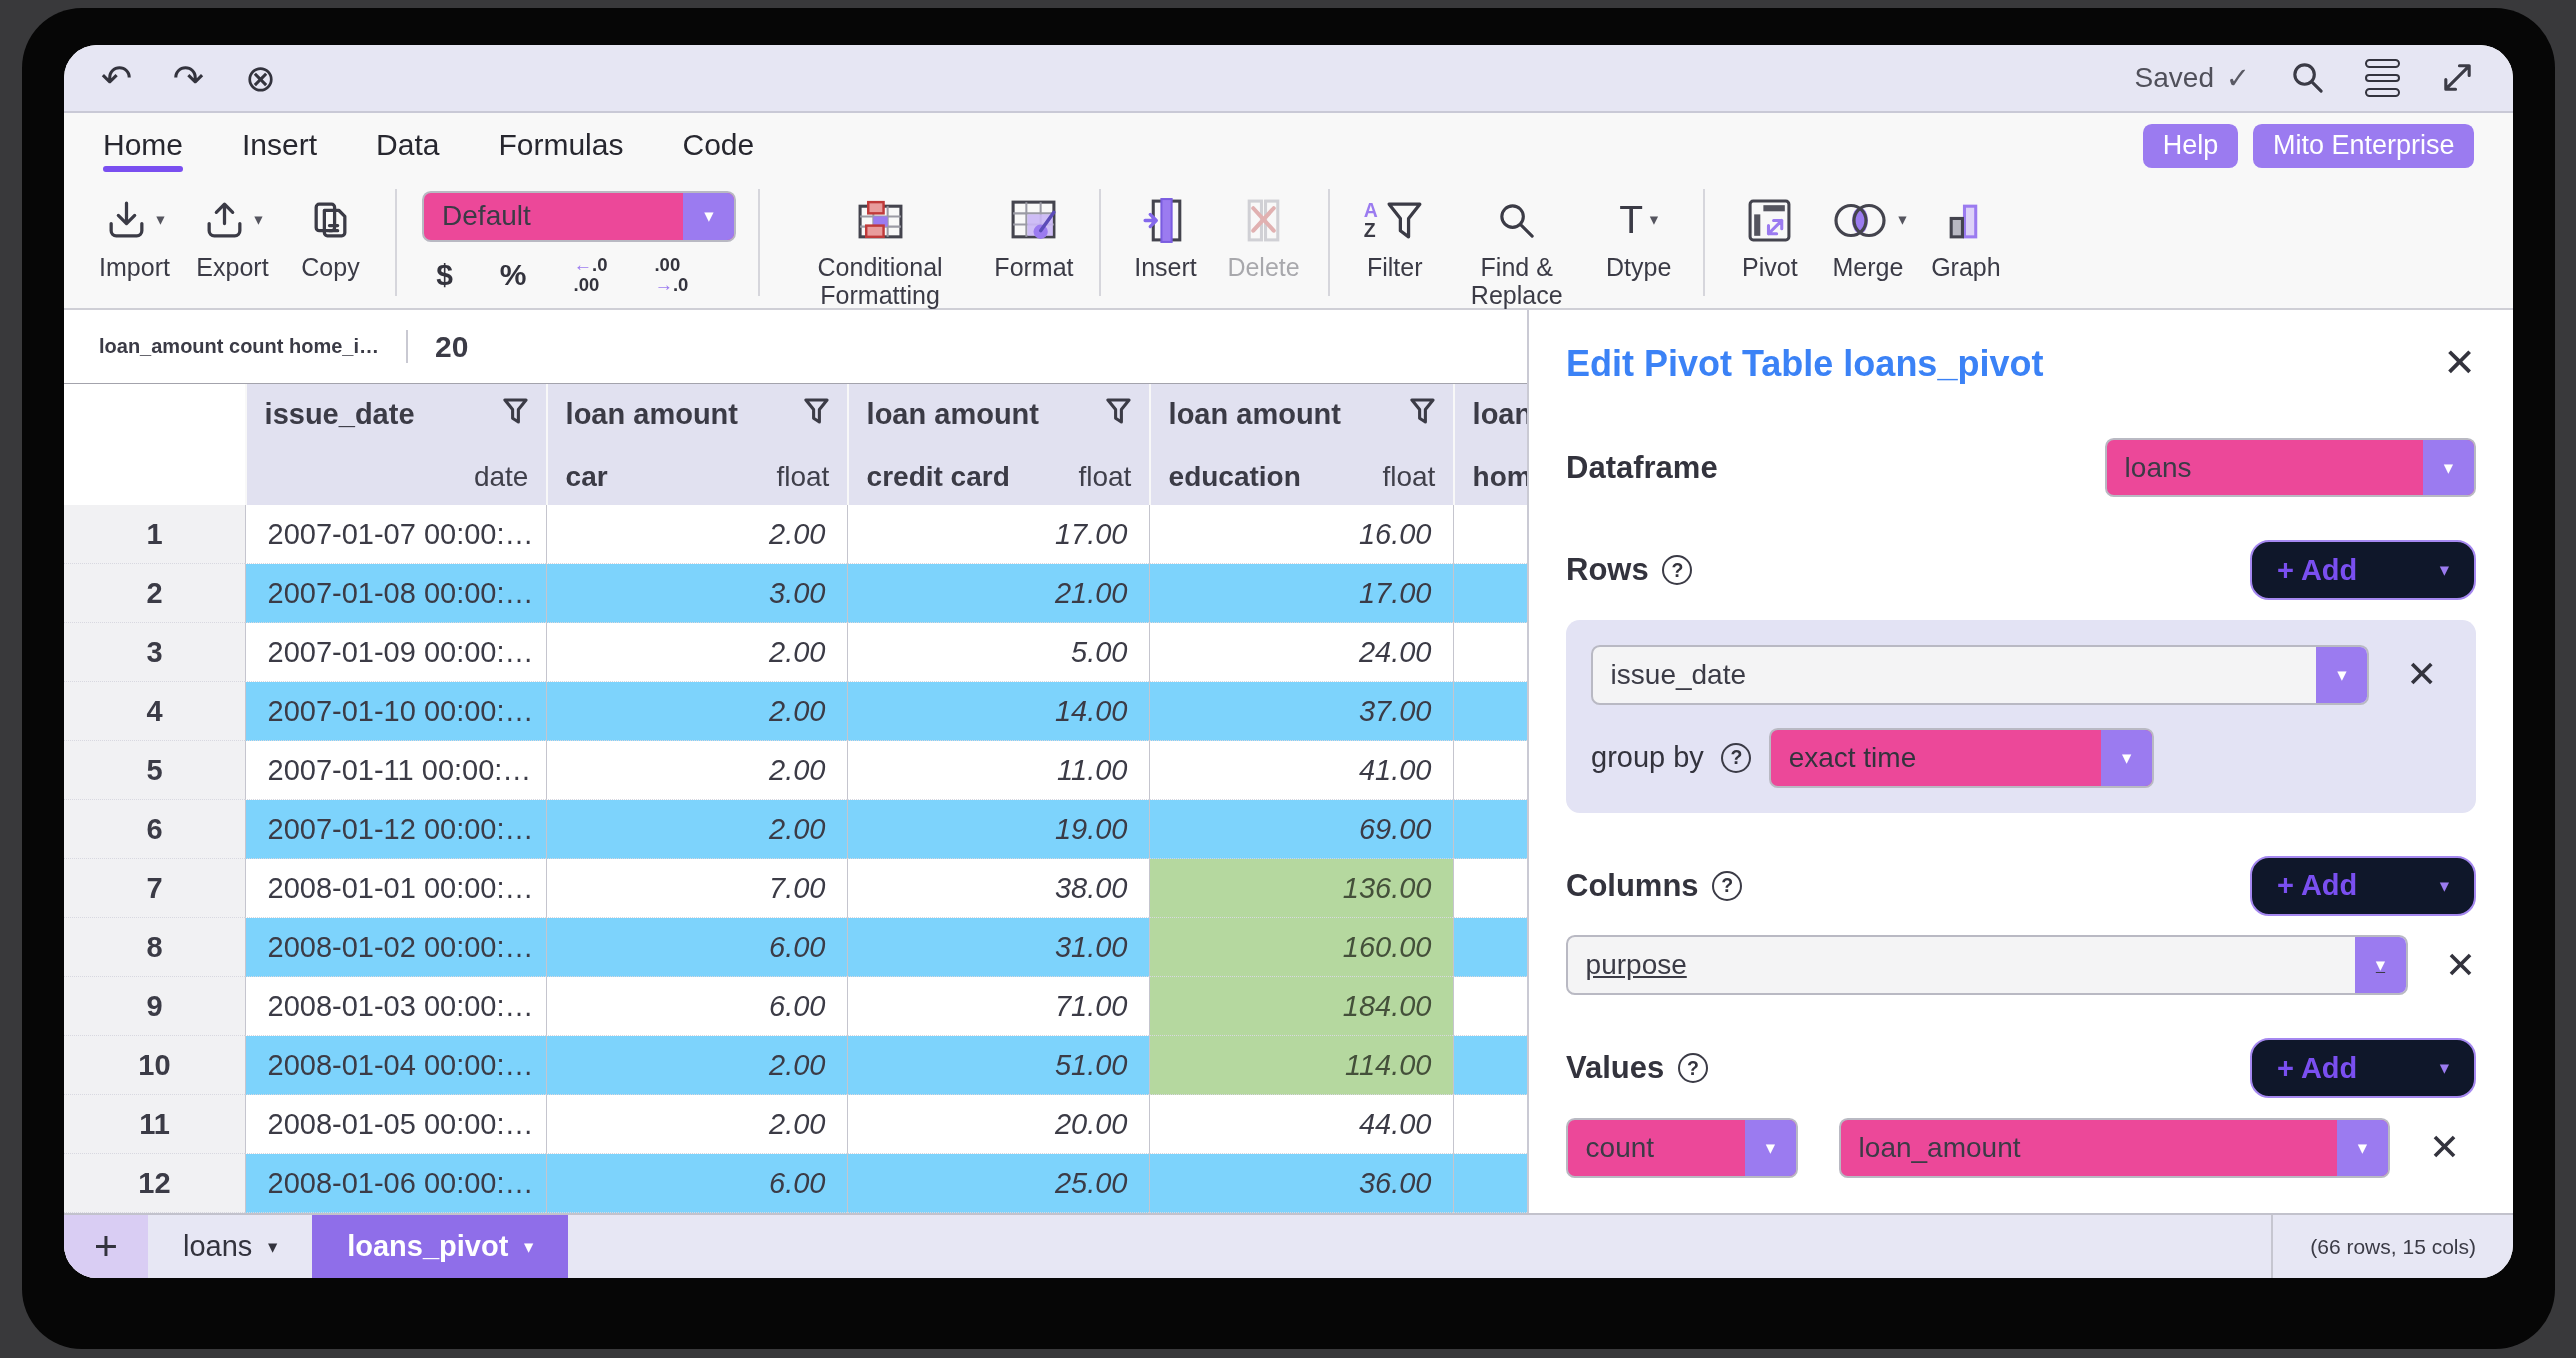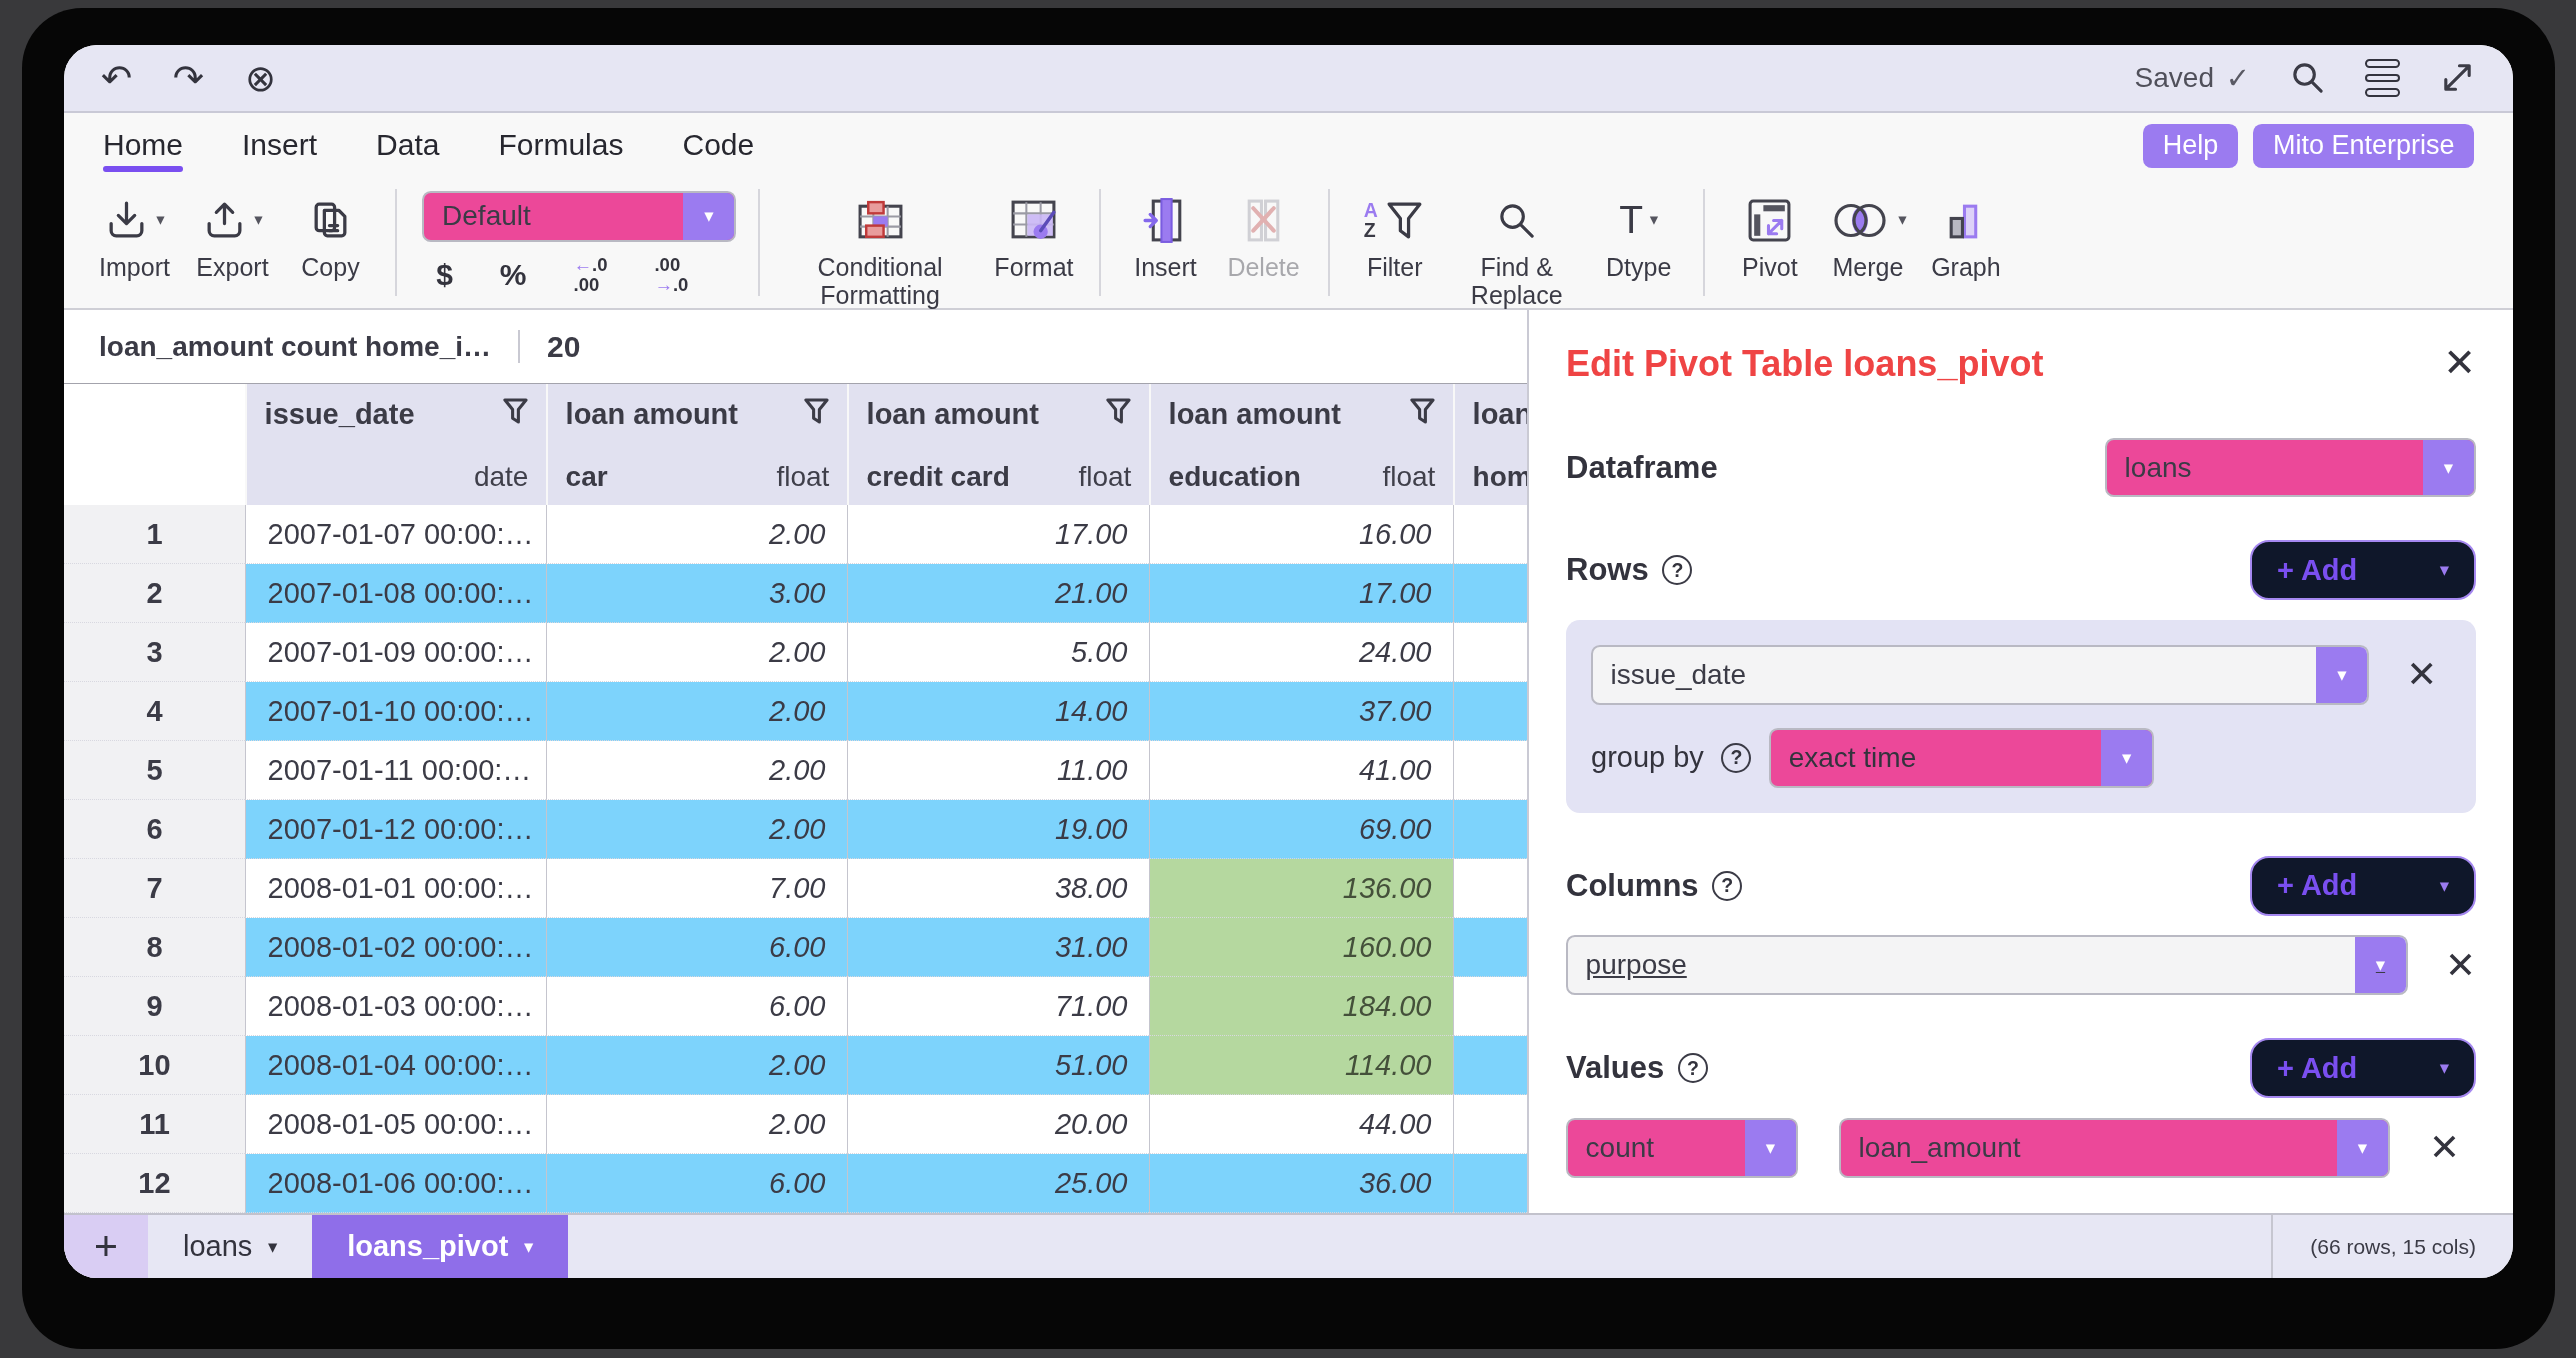--- a/index.html
+++ b/index.html
@@ -59,21 +59,21 @@
   .numrow { display:flex; align-items:center; gap:47px; margin-top:13.7px; padding-left:13.7px;
     font-size:30px; font-weight:600; color:#33333d; }
   .dec { display:flex; flex-direction:column; font-size:18.5px; line-height:19.5px; font-weight:700; }
   .dec .pa { color:var(--accent,#9b7bf0); }
 
   
   .content { flex:1; display:flex; min-height:0; }
   .leftpane { width:1463px; flex:none; display:flex; flex-direction:column; min-height:0; }
   .formulabar { height:74px; background:#fff; border-bottom:1px solid #a3a3ac;
     display:flex; align-items:center; padding:0 35px; gap:27px; flex:none; }
-  .fref { font-weight:700; font-size:28px; white-space:nowrap;text-align:center; }
+  .fref { font-weight:700; font-size:20px; white-space:nowrap;text-align:center; }
   .fdiv { width:2px; height:33px; background:#c9c9d2; }
   .fval { font-weight:700; font-size:30px; }
 
   
   .grid { flex:1; overflow:hidden; background:#fff; display:flex; flex-direction:column; }
   .c0{width:181px;flex:none;} .c1{width:301px;flex:none;} .c2{width:301px;flex:none;}
   .c3{width:302px;flex:none;} .c4{width:304px;flex:none;} .c5{flex:1;min-width:0;}
   .hrow { display:flex; height:121px; flex:none; }
   .hcell { background:var(--header_bg,#e1e1f0); border-left:2px solid #f8f8f8;
     padding:13.7px 17.6px 11.7px; display:flex; flex-direction:column; justify-content:space-between; overflow:hidden; }
@@ -88,21 +88,21 @@
   .cell { border-left:1px solid #c5c5ce; border-bottom:1px dotted #d8d8e0; font-size:29px;
     display:flex; align-items:center; padding:0 21.5px; background:#fff; overflow:hidden; white-space:nowrap; }
   .trow.even .cell { background:#7dd3fc; }
   .cell.idx { justify-content:center; font-weight:700; background:#f1f1f3 !important; border-left:none; }
   .tleft { justify-content:flex-start; } .tright { justify-content:flex-end;font-style:italic; }
   .cell.hl { background:var(--green,#b5d89f) !important; color:var(--green_text,#44503a); }
 
   
   .panel { flex:1; background:#fff; border-left:2px solid #cacad4; padding:33px 37px 0; overflow:hidden; }
   .ptitle-row { display:flex; justify-content:space-between; align-items:flex-start; }
-  .ptitle { font-size:36px; font-weight:700; color:#ef4444; }
+  .ptitle { font-size:36px; font-weight:700; color:#3b82f6; }
   .xglyph { font-size:39px; color:#33333d; line-height:1; }
   .prow-df { display:flex; justify-content:space-between; align-items:center; margin-top:53px; }
   .plabel { font-size:31px; font-weight:700; display:flex; align-items:center; gap:13.7px; color:#33333d; }
   .help { width:30px; height:30px; border:2.9px solid #3b3b46; border-radius:50%; flex:none;
     display:flex; align-items:center; justify-content:center; font-size:19.5px; font-weight:700; }
   .sel.df { width:371px; height:59px; }
   .sect-head { display:flex; justify-content:space-between; align-items:center; margin-top:43px; }
   .addbtn { width:226px; height:60px; border:2.9px solid #a588f0; border-radius:19px; background:#0f172a;
     display:flex; align-items:center; justify-content:space-between; padding:0 25px;
     color:var(--accent_deep,#7a4ff0); font-size:29px; font-weight:700; }

